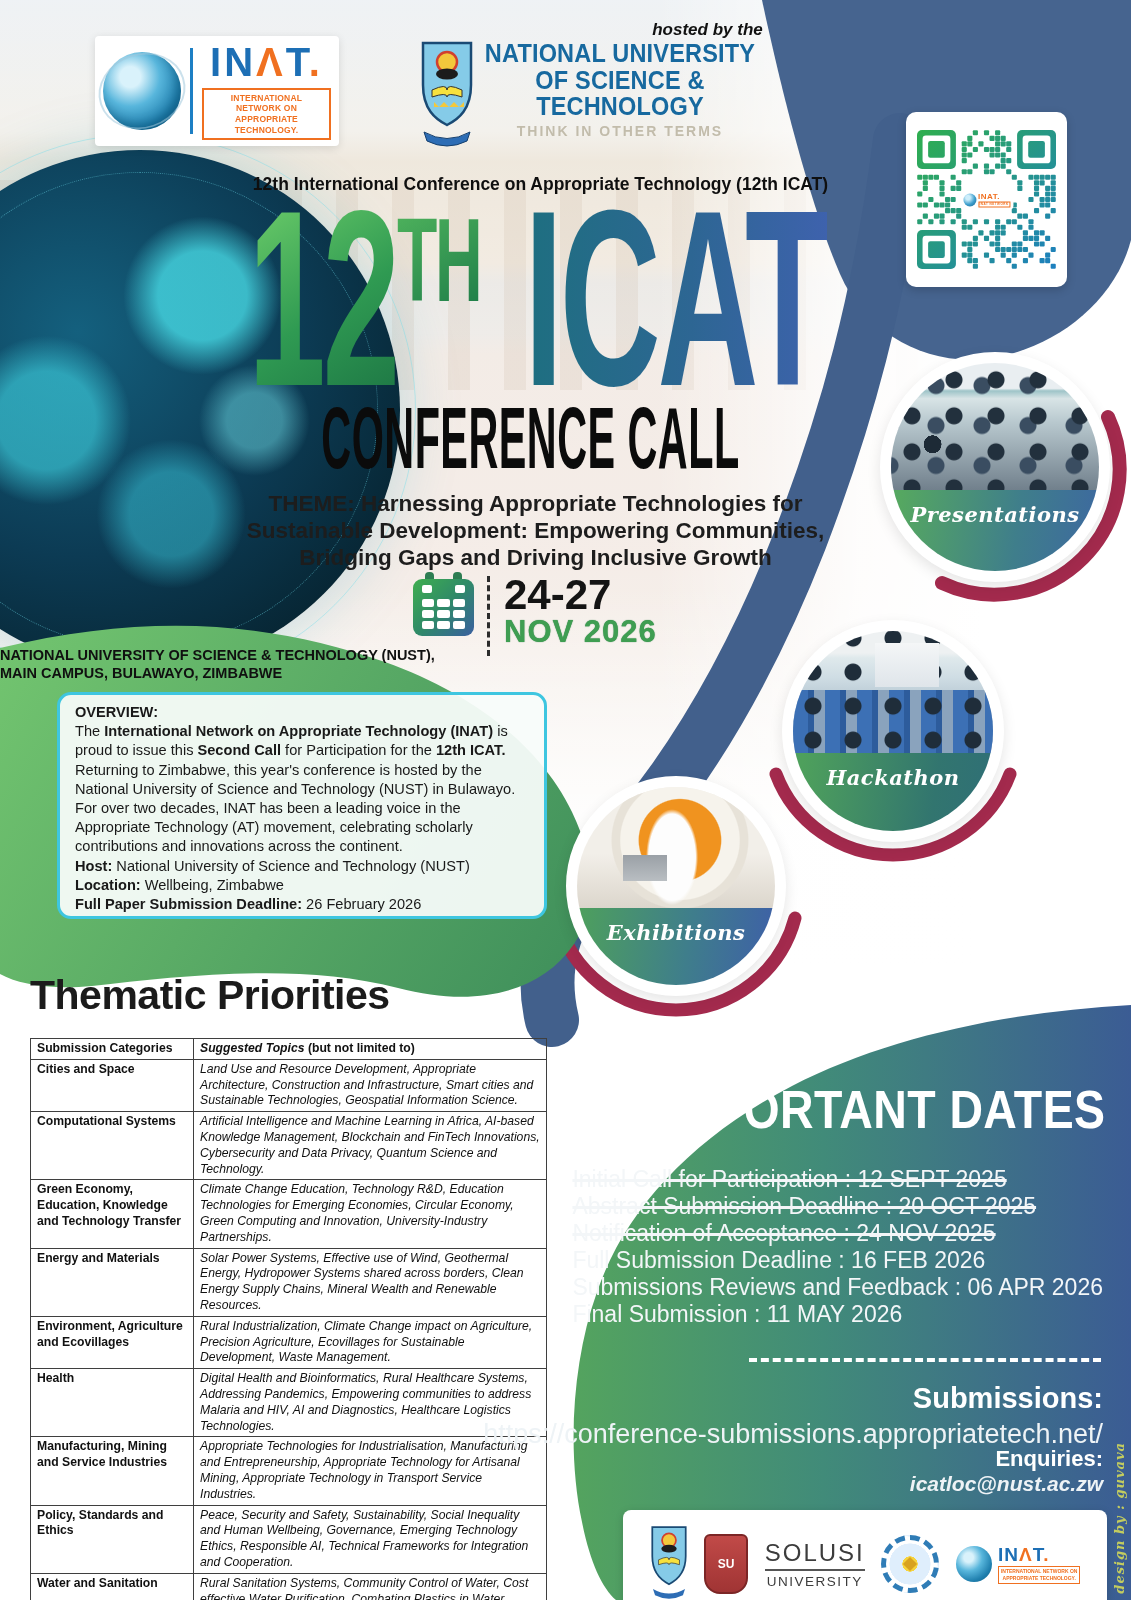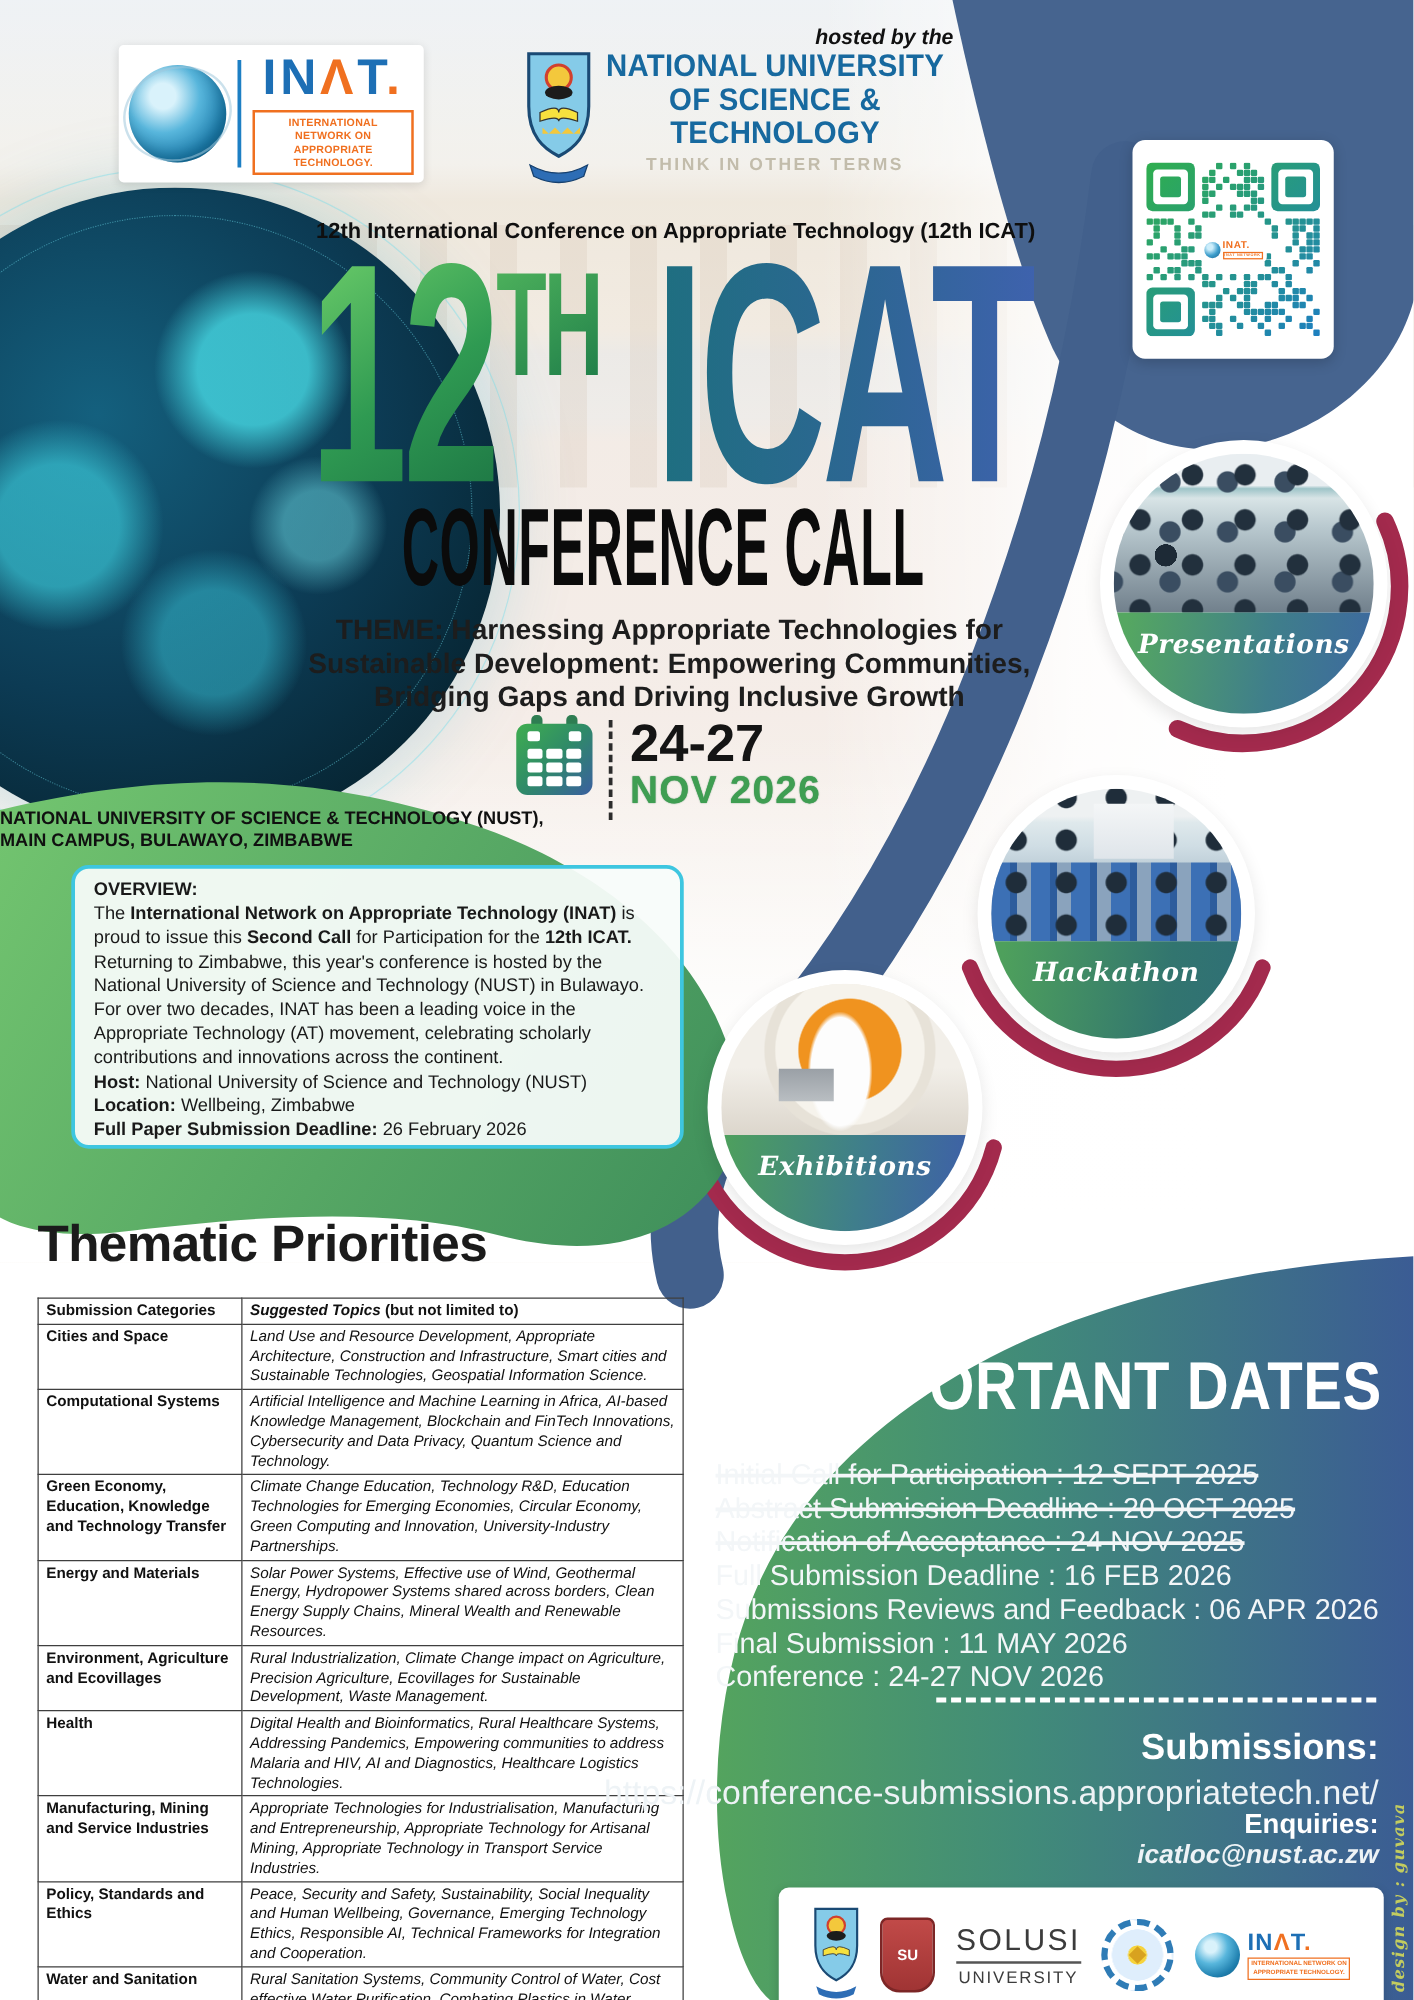--- a/index.html
+++ b/index.html
@@ -554,21 +554,20 @@
   </table>
 
   <div class="abs imp-h">IMPORTANT DATES</div>
   <div class="abs dates-list">
       <div class="dl struck">Initial Call for Participation : 12 SEPT 2025</div>
       <div class="dl struck">Abstract Submission Deadline : 20 OCT 2025</div>
       <div class="dl struck">Notification of Acceptance : 24 NOV 2025</div>
       <div class="dl">Full Submission Deadline : 16 FEB 2026</div>
       <div class="dl">Submissions Reviews and Feedback : 06 APR 2026</div>
       <div class="dl">Final Submission : 11 MAY 2026</div>
-      <div class="dl">Conference : 24-27 NOV 2026</div>
     </div>
   <div class="abs dash-sep"></div>
   <div class="abs subm-h">Submissions:</div>
   <div class="abs subm-url">https://conference-submissions.appropriatetech.net/</div>
   <div class="abs enq-h">Enquiries:</div>
   <div class="abs enq-mail">icatloc@nust.ac.zw</div>
 
   <div class="abs logos-card">
     <svg width="38" height="78" viewBox="0 0 54 112">
       <path d="M3,3 h48 v42 c0,24 -12,34 -24,40 c-12,-6 -24,-16 -24,-40 z" fill="#85cbe8" stroke="#1a4a74" stroke-width="2.5"></path>

